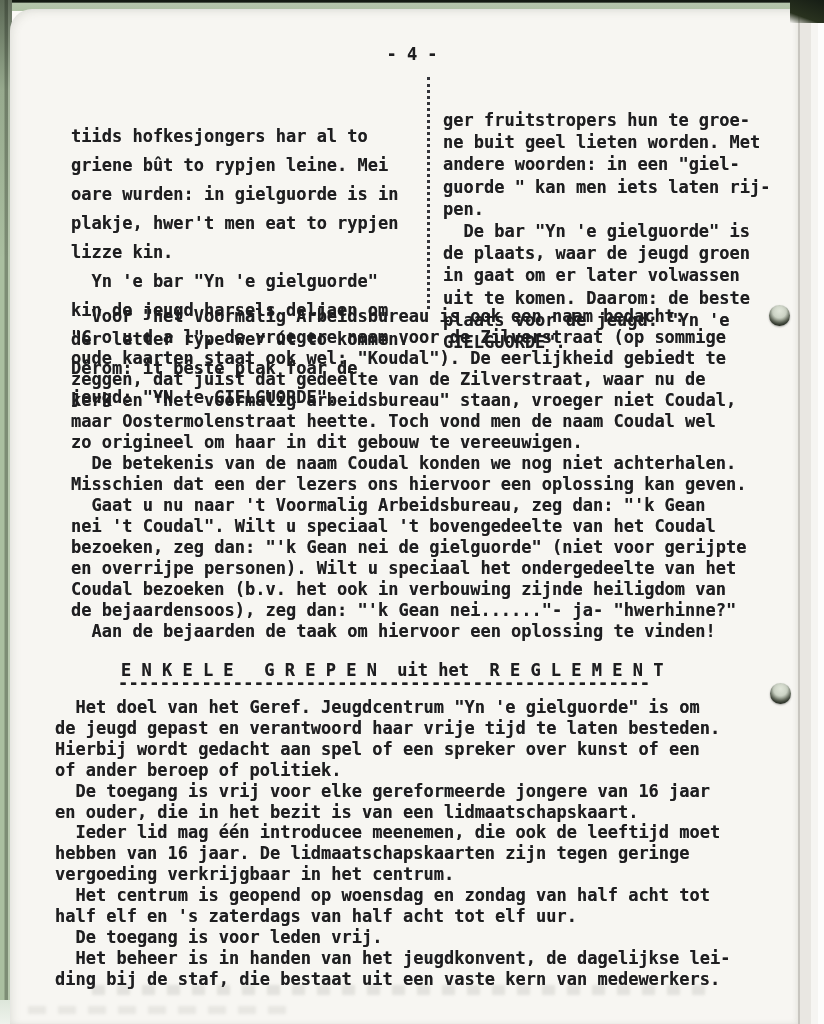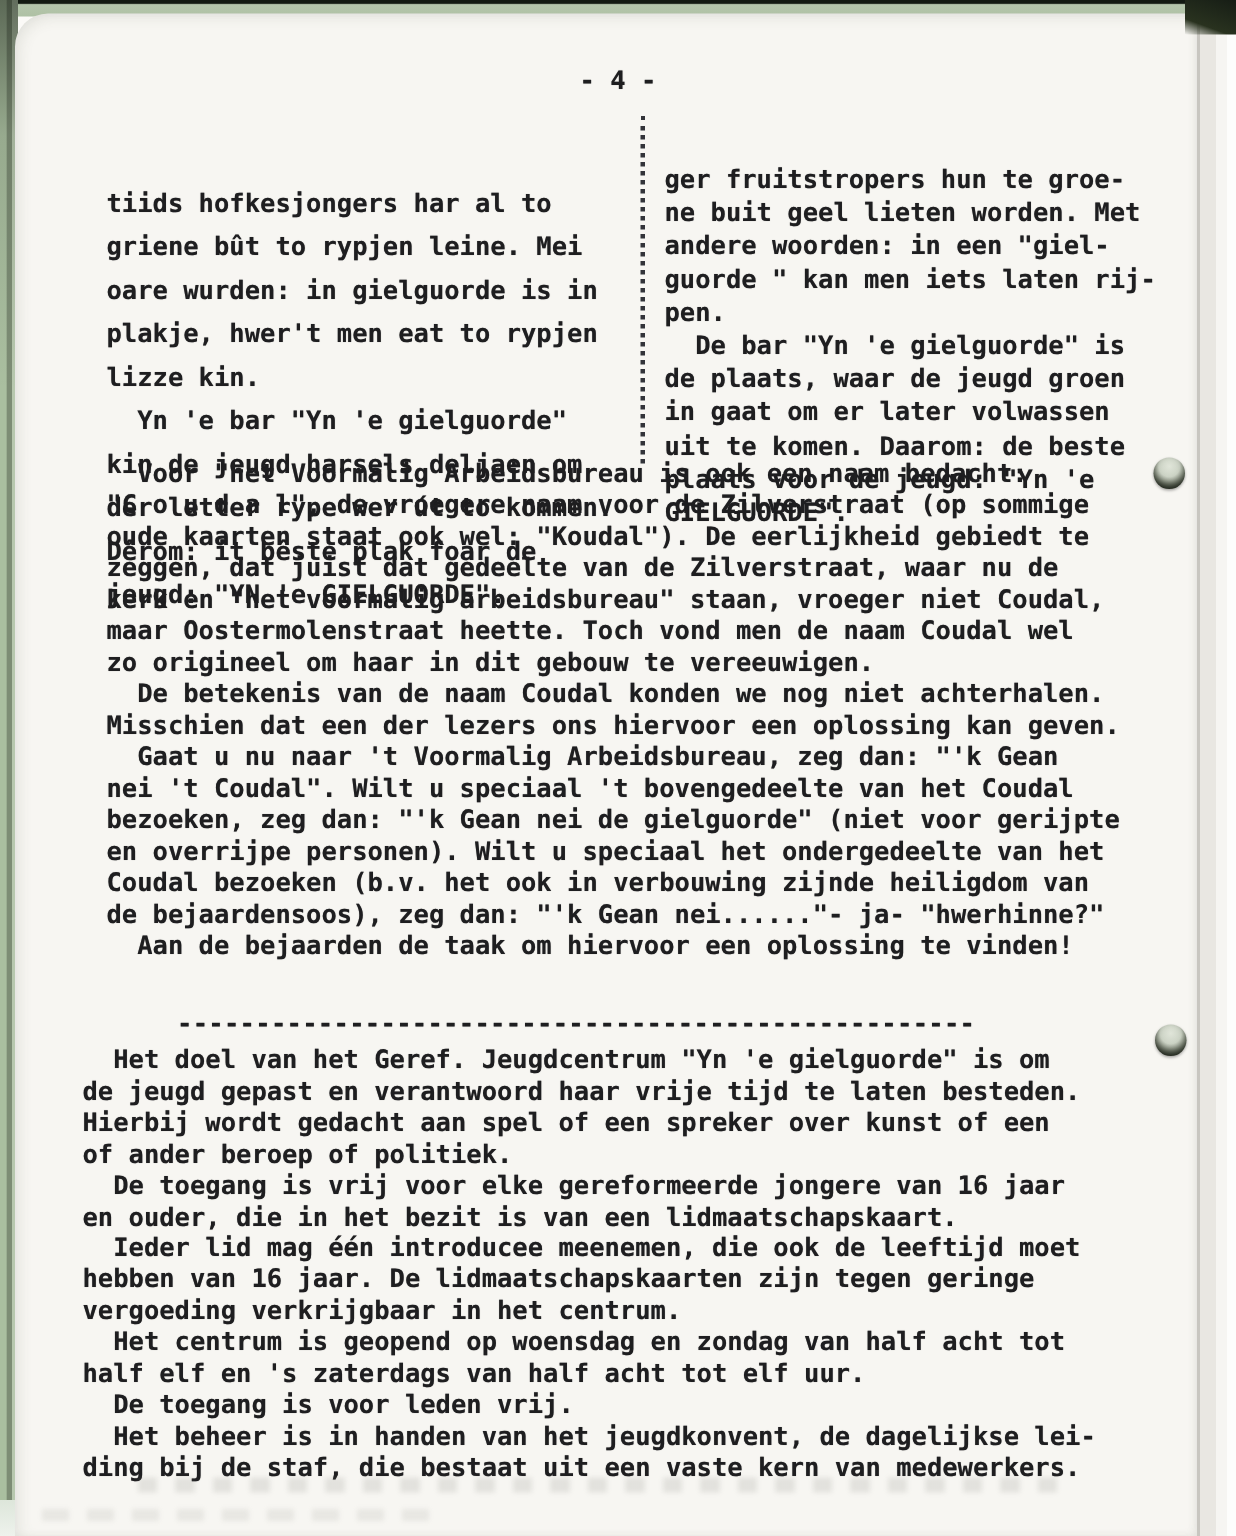--- a/index.html
+++ b/index.html
@@ -130,20 +130,21 @@
   De betekenis van de naam Coudal konden we nog niet achterhalen.
 Misschien dat een der lezers ons hiervoor een oplossing kan geven.
   Gaat u nu naar 't Voormalig Arbeidsbureau, zeg dan: "'k Gean
 nei 't Coudal". Wilt u speciaal 't bovengedeelte van het Coudal
 bezoeken, zeg dan: "'k Gean nei de gielguorde" (niet voor gerijpte
 en overrijpe personen). Wilt u speciaal het ondergedeelte van het
 Coudal bezoeken (b.v. het ook in verbouwing zijnde heiligdom van
 de bejaardensoos), zeg dan: "'k Gean nei......"- ja- "hwerhinne?"
   Aan de bejaarden de taak om hiervoor een oplossing te vinden!</div>
 
+  <div class="tw reg-heading">E N K E L E   G R E P E N  uit het  R E G L E M E N T</div>
   <div class="tw reg-underline">---------------------------------------------------</div>
   <div class="tw reg-body">  Het doel van het Geref. Jeugdcentrum "Yn 'e gielguorde" is om
 de jeugd gepast en verantwoord haar vrije tijd te laten besteden.
 Hierbij wordt gedacht aan spel of een spreker over kunst of een
 of ander beroep of politiek.
   De toegang is vrij voor elke gereformeerde jongere van 16 jaar
 en ouder, die in het bezit is van een lidmaatschapskaart.
   Ieder lid mag één introducee meenemen, die ook de leeftijd moet
 hebben van 16 jaar. De lidmaatschapskaarten zijn tegen geringe
 vergoeding verkrijgbaar in het centrum.

